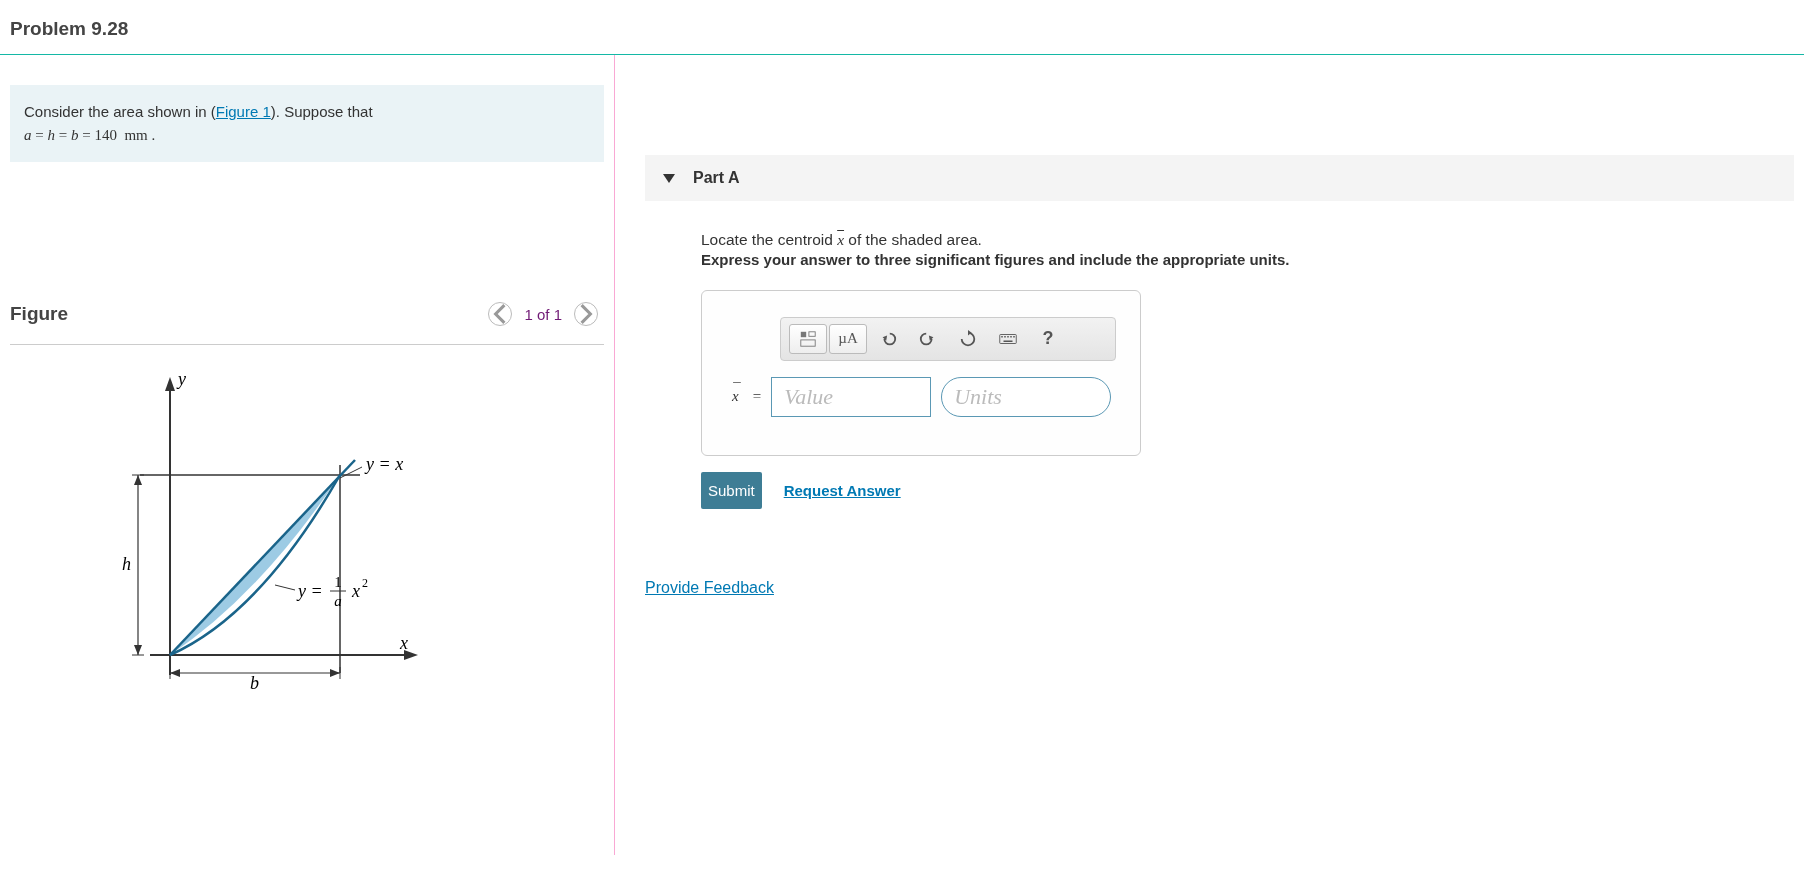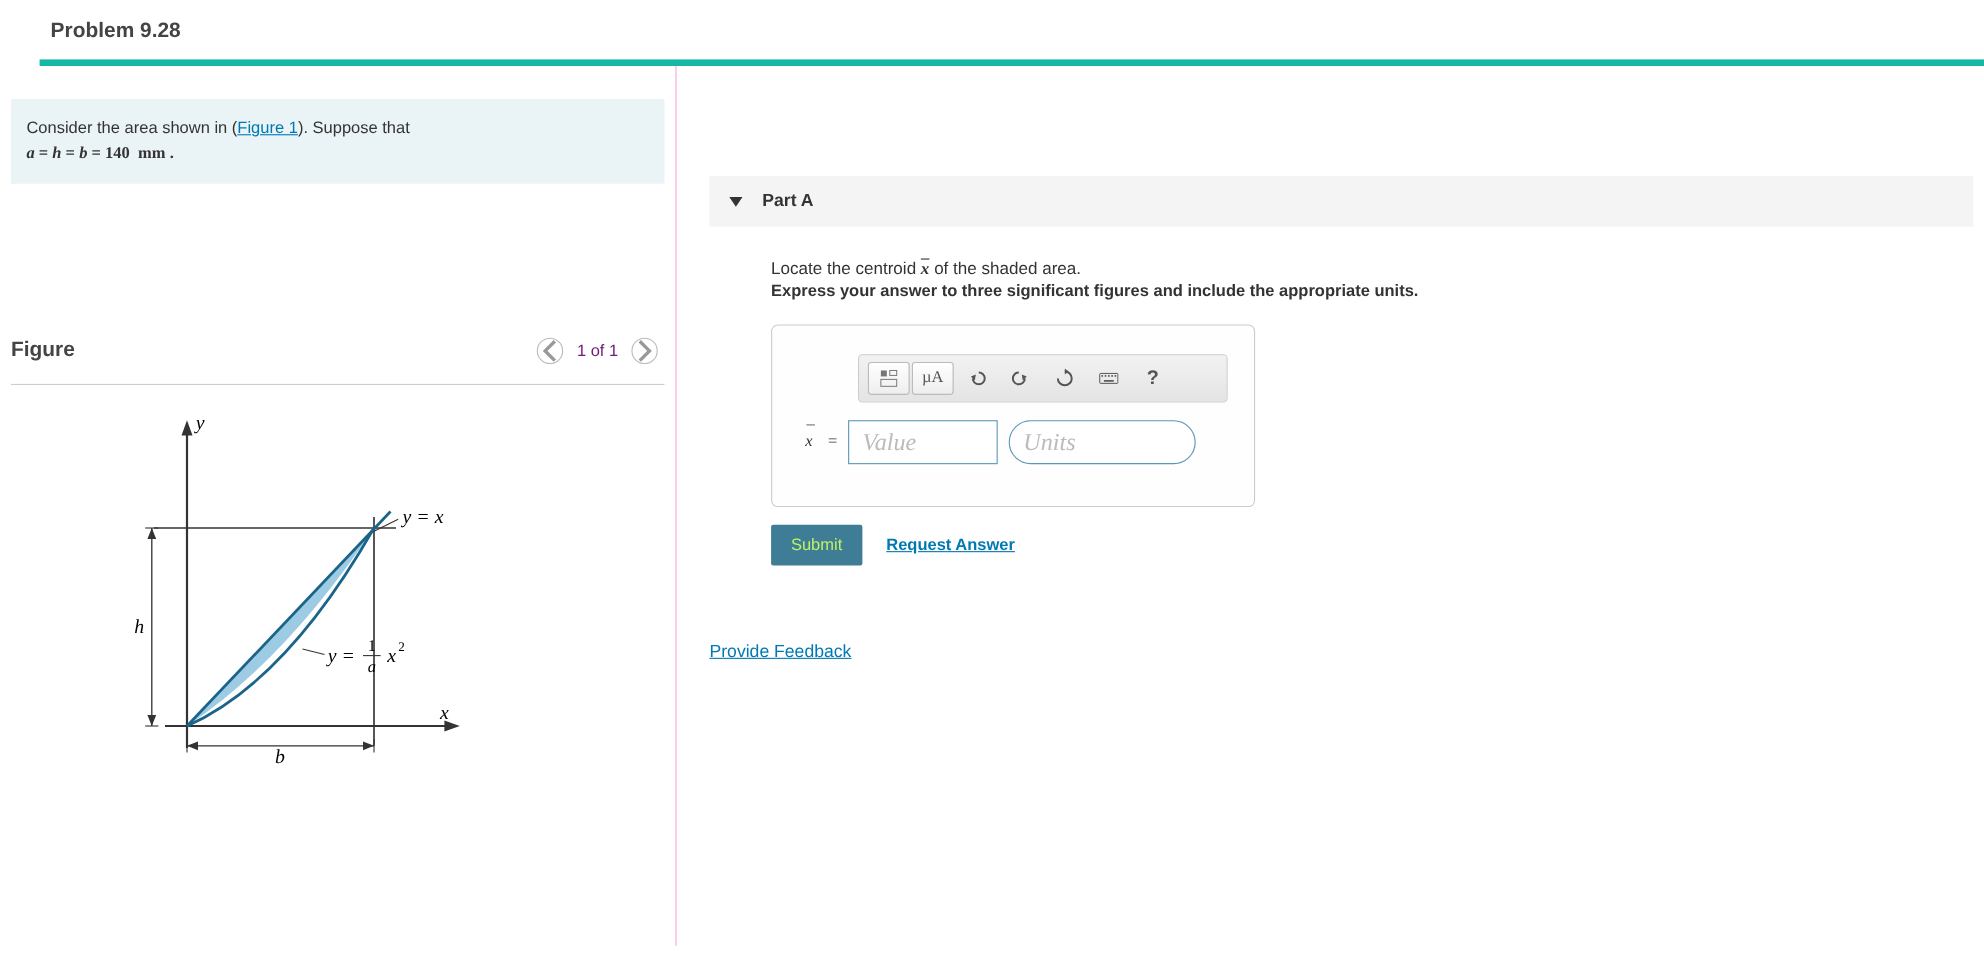--- a/index.html
+++ b/index.html
@@ -4,22 +4,21 @@
 <style>
   * { box-sizing: border-box; margin: 0; padding: 0; }
   body {
     font-family: Arial, Helvetica, sans-serif;
     font-size: 15px;
     color: #333;
     background: #fff;
   }
   .problem-header {
     padding: 18px 10px 14px 10px;
-    border-bottom: 6px solid #14b8a6;
-    margin-left: 36px;
+    border-bottom: 1px solid #14b8a6;
   }
   .problem-header h1 {
     font-size: 19px;
     font-weight: bold;
     color: #444;
   }
   .content {
     display: flex;
     min-height: 800px;
   }
@@ -35,21 +34,21 @@
   }
 
   .info-box {
     background: #eaf3f6;
     padding: 16px 14px;
     font-size: 15px;
     line-height: 1.5;
     color: #333;
   }
   .info-box a { color: #0079b3; text-decoration: underline; }
-  .math { font-family: "Times New Roman", serif; font-style: italic; font-weight: bold; }
+  .math { font-family: "Times New Roman", serif; font-style: italic; }
   .math .rm { font-style: normal; }
 
   .figure-section { margin-top: 140px; }
   .figure-header {
     display: flex;
     align-items: center;
     justify-content: space-between;
     border-bottom: 1px solid #ccc;
     padding-bottom: 18px;
   }
@@ -136,28 +135,28 @@
   .val-input, .unit-input {
     border: 1px solid #5a98b4;
     height: 40px;
     font-family: "Times New Roman", serif;
     font-style: italic;
     font-size: 22px;
     padding: 0 12px;
     color: #999;
     outline: none;
   }
-  .val-input { width: 136px; }
+  .val-input { width: 160px; }
   .unit-input { width: 170px; border-radius: 20px; }
   .val-input::placeholder, .unit-input::placeholder { color: #bbb; }
 
   .button-row { display: flex; align-items: center; gap: 22px; margin-top: 16px; }
   .submit-btn {
-    background: #3e7d95; color: #bef264; border: none;
-    padding: 10px 18px; font-size: 15px; cursor: pointer;
+    background: #3e7d95; color: #ffffff; border: none;
+    padding: 10px 7px; font-size: 15px; cursor: pointer;
     border-radius: 2px;
   }
   .link { color: #0079b3; font-size: 15px; font-weight: bold; cursor: pointer; }
 
   .feedback-link { margin-top: 70px; margin-left: 0; }
   .feedback-link a { color: #0079b3; text-decoration: underline; font-size: 16px; }
 
   .overline { text-decoration: overline; }
 </style>
 </head>

